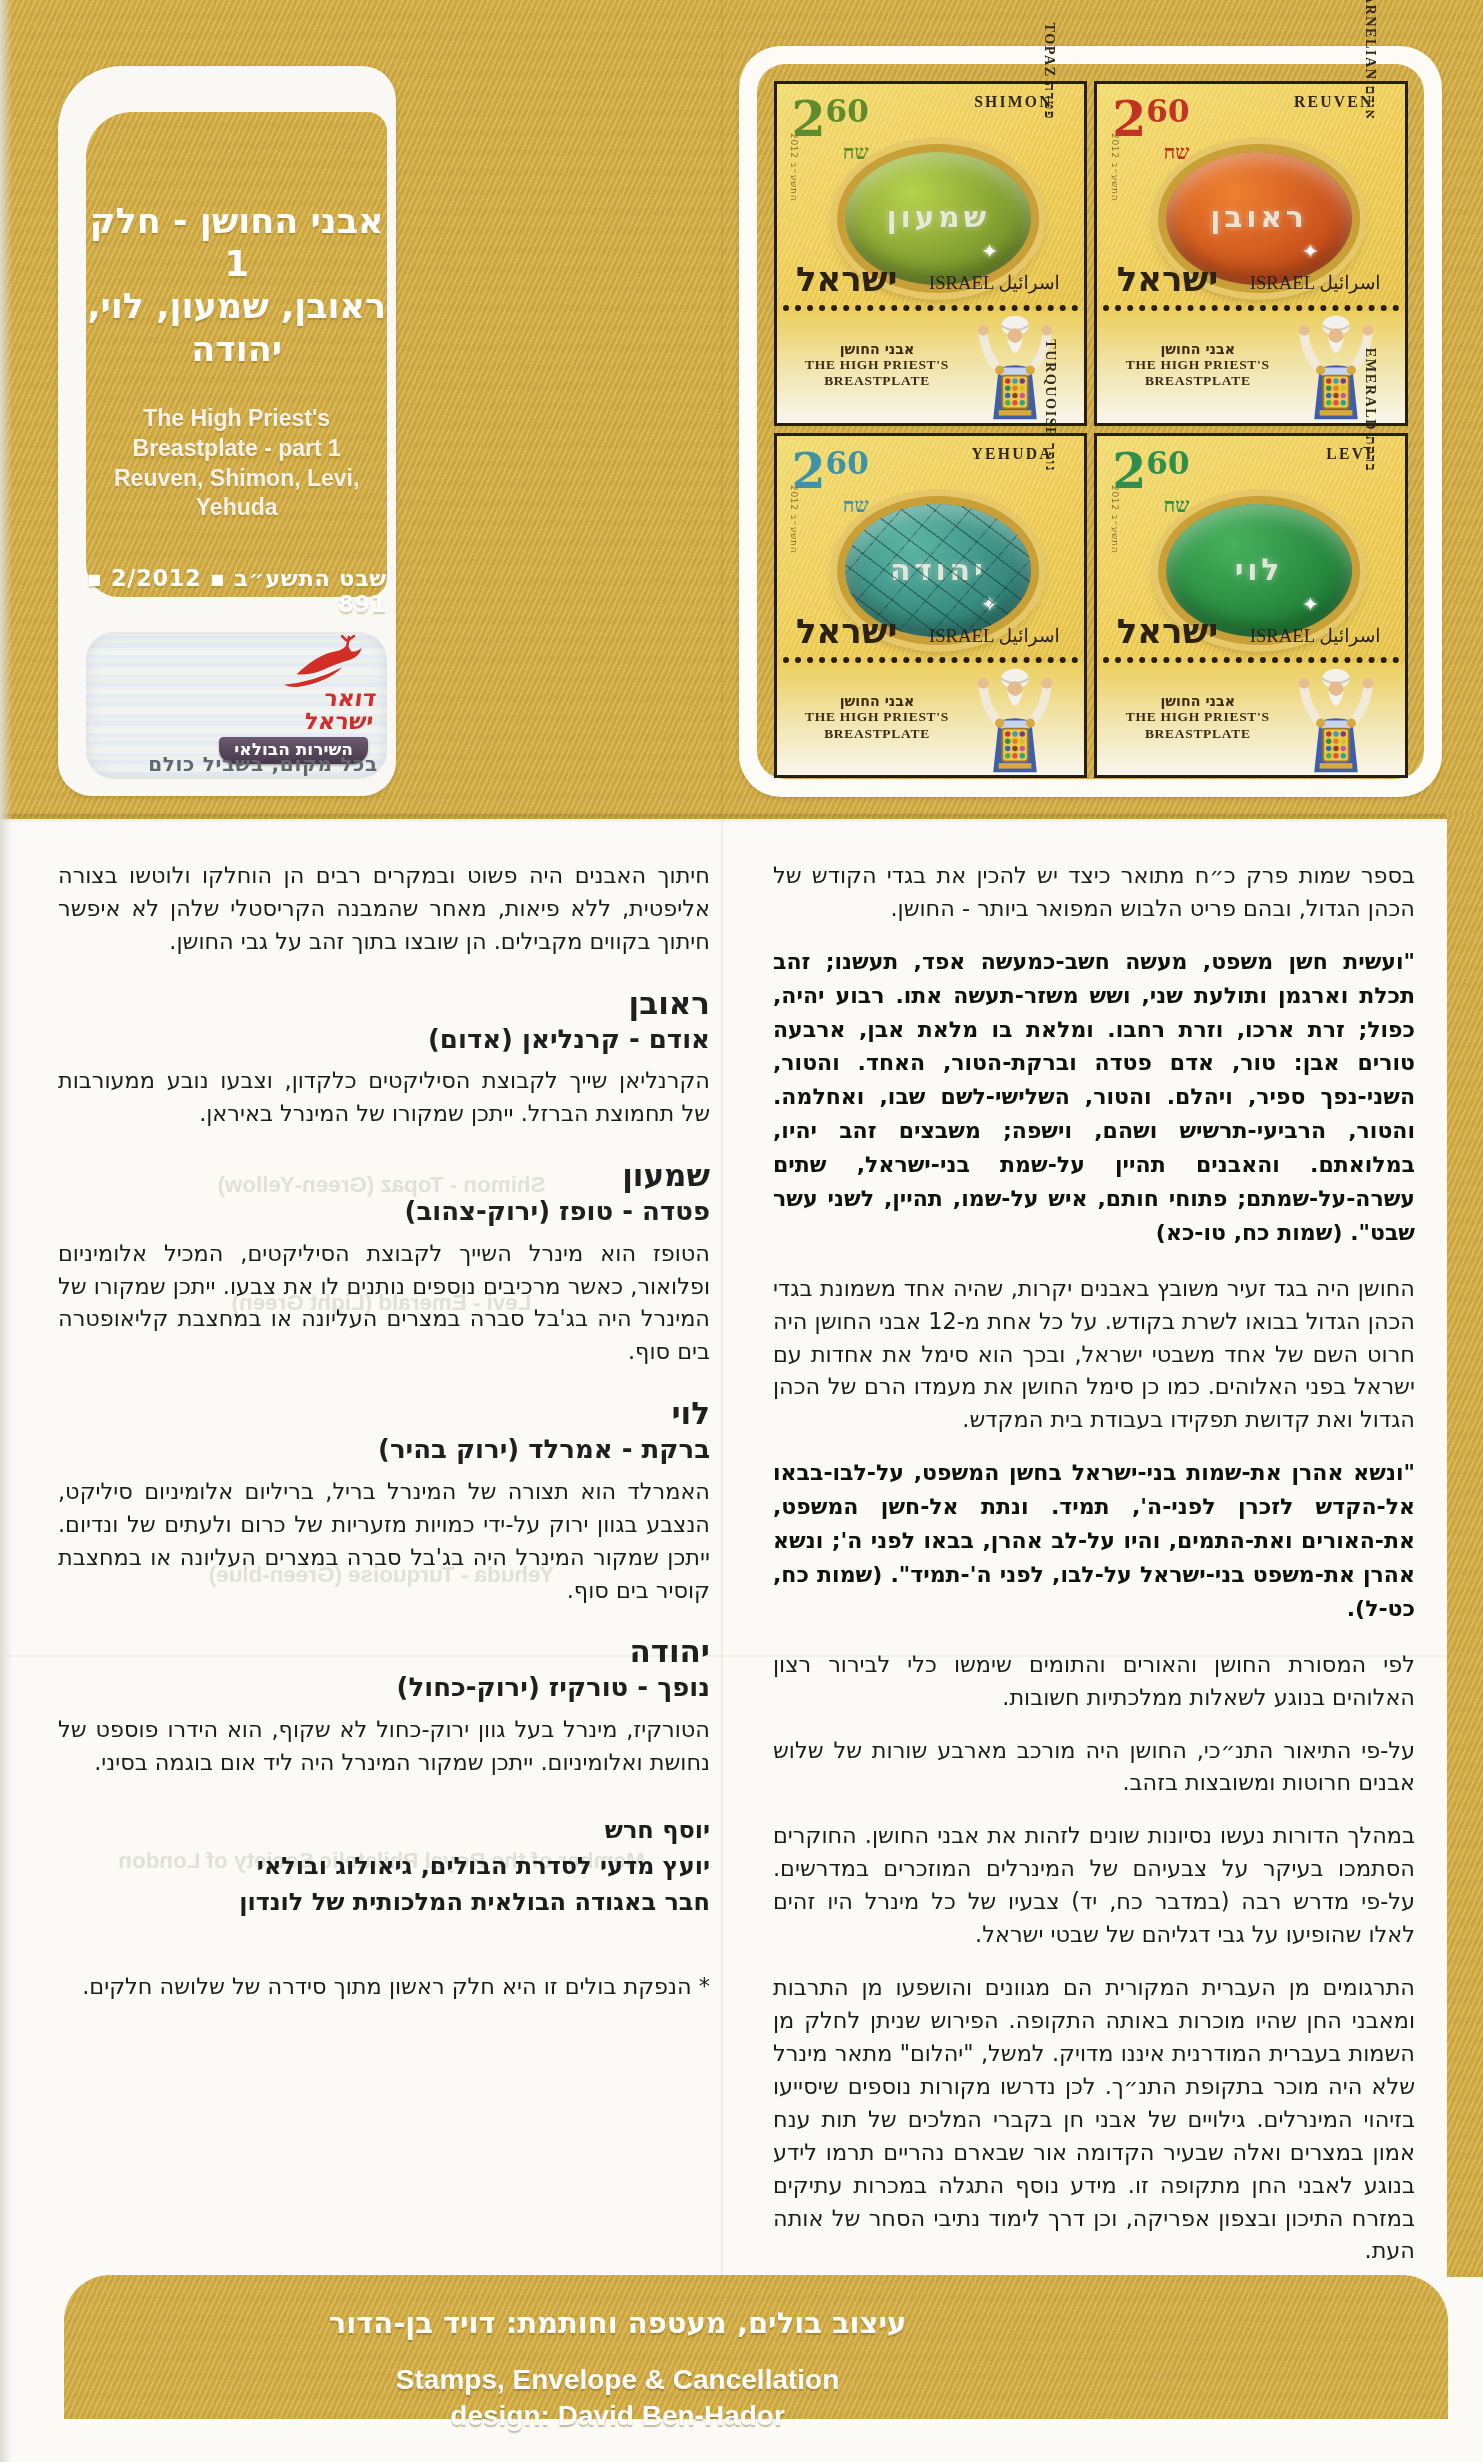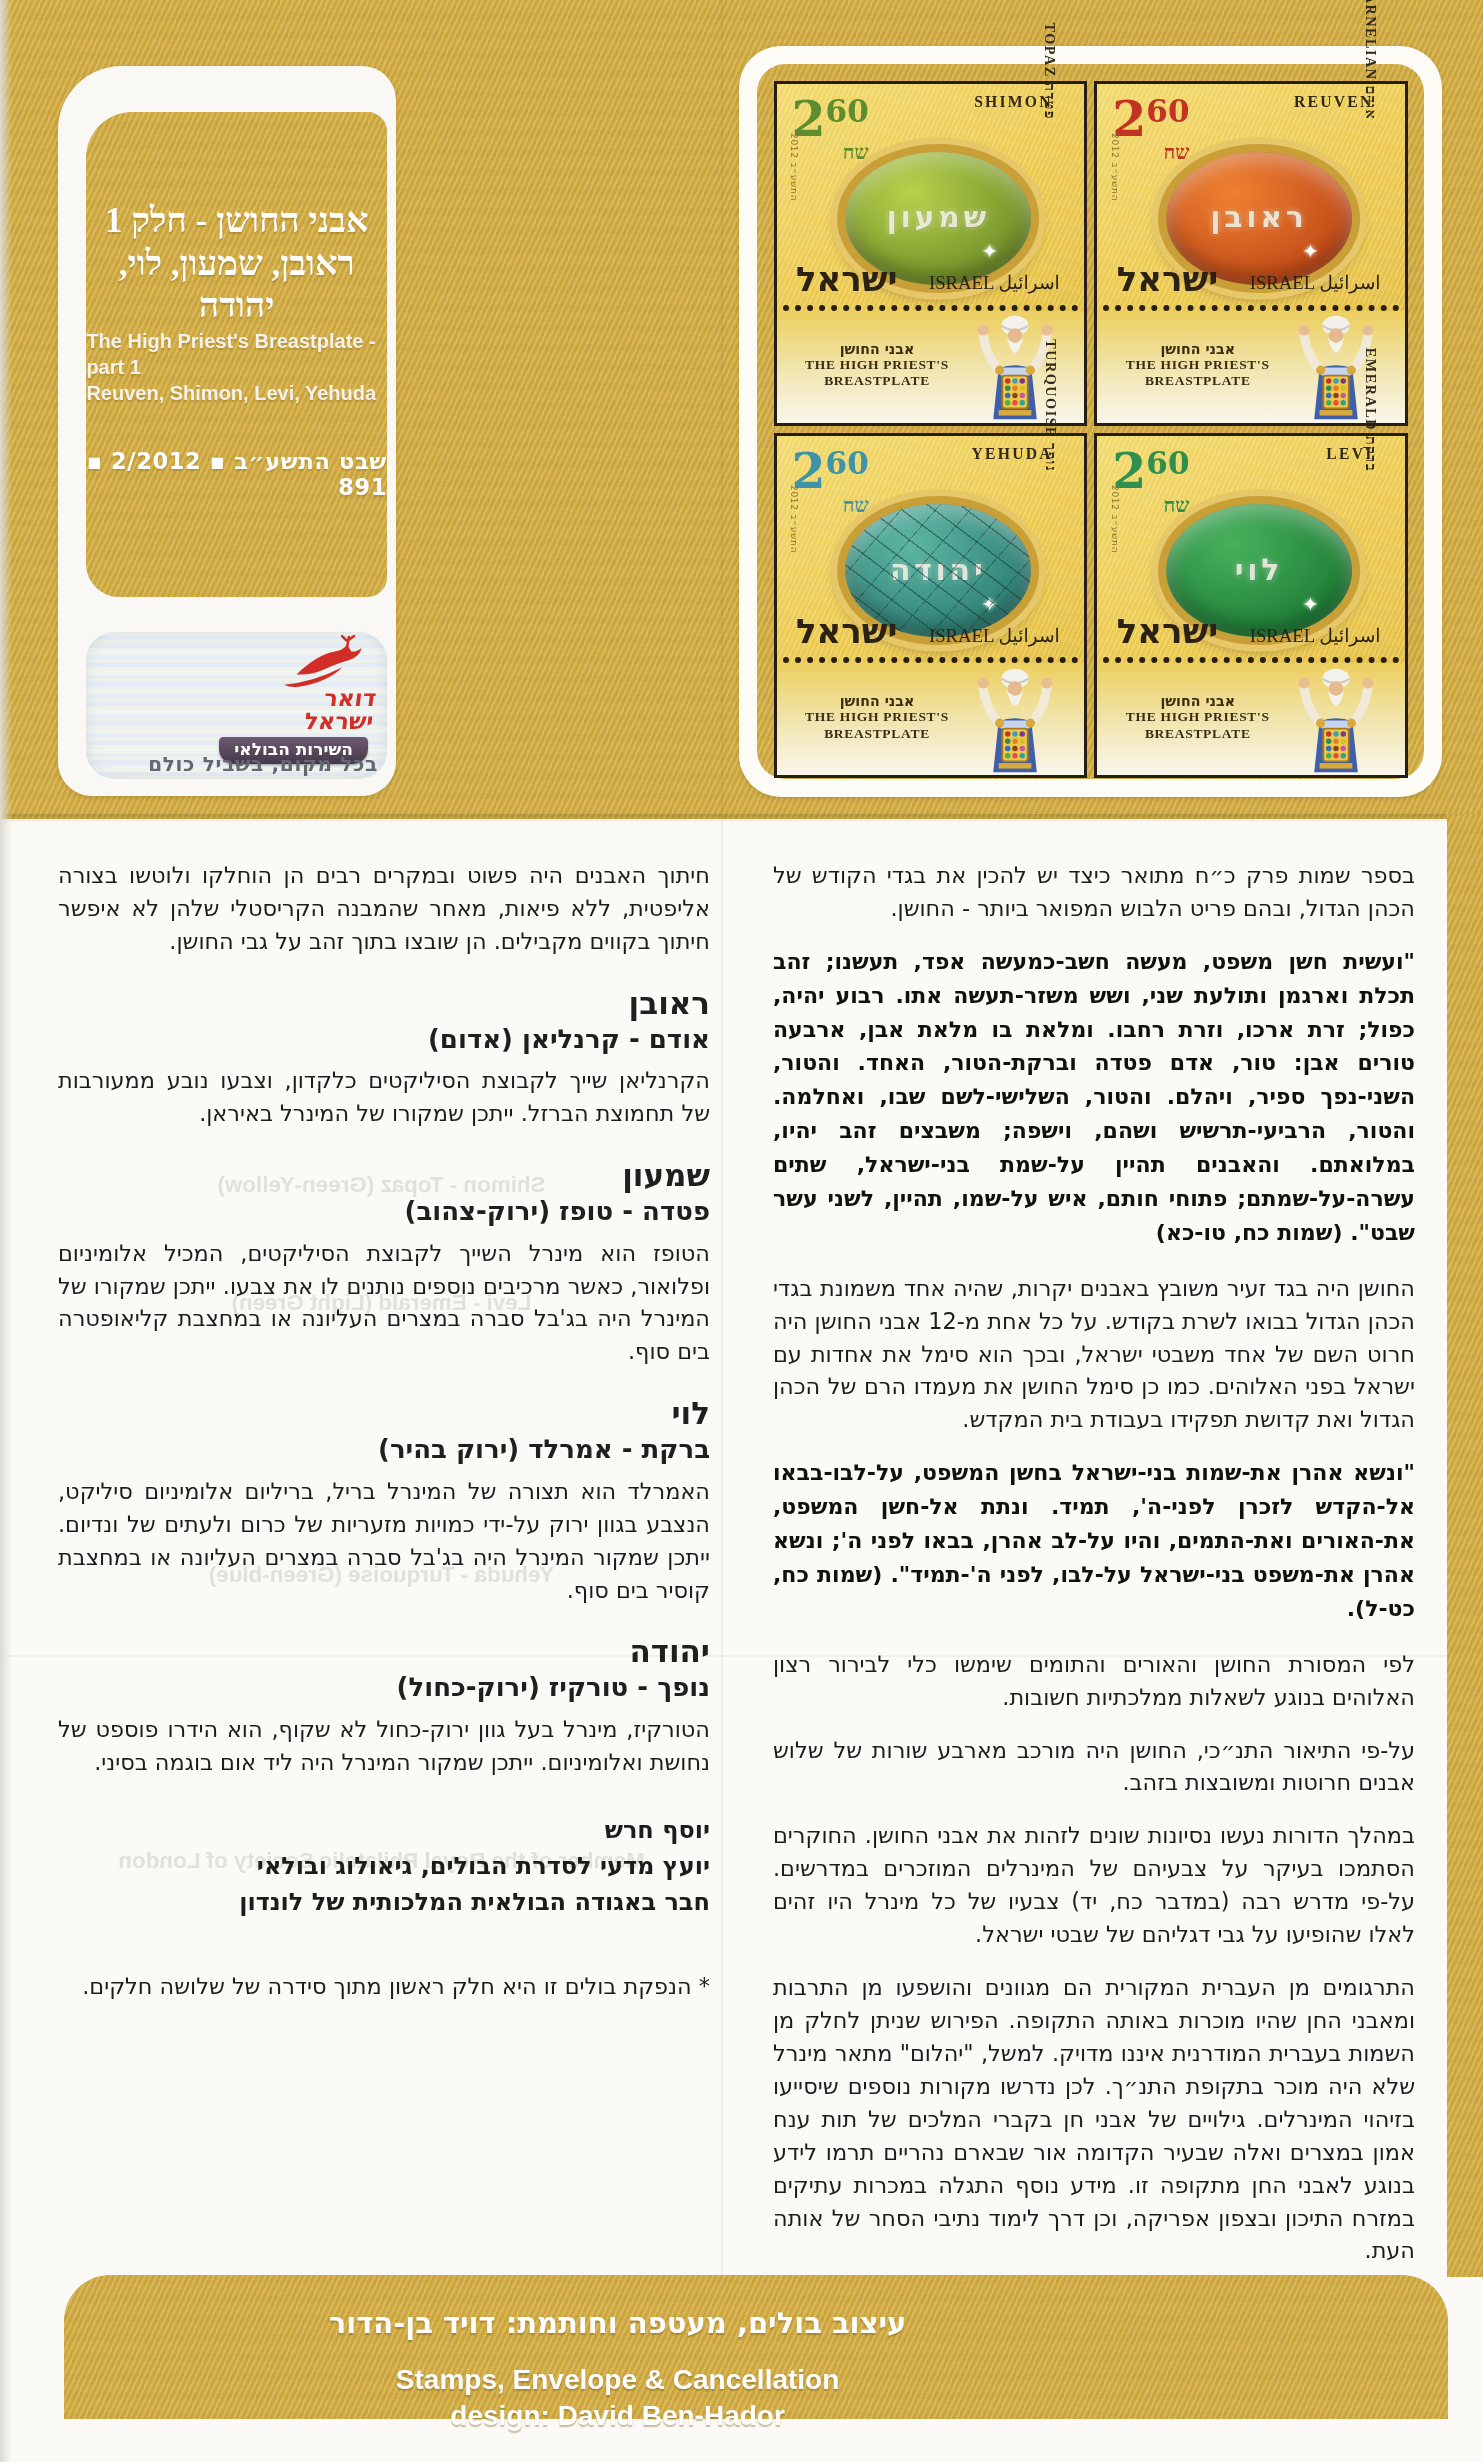--- a/index.html
+++ b/index.html
@@ -10,22 +10,22 @@
                          repeating-linear-gradient(0deg,rgba(180,140,40,.10) 0 6.7px,rgba(0,0,0,0) 6.7px 19.5px);}
   .top-band{position:absolute;left:0;top:0;width:100%;height:819px;}
   .page-edge-left{position:absolute;left:0;top:0;width:12px;height:100%;background:linear-gradient(90deg,#dcdad2,rgba(0,0,0,0));z-index:40;}
 
   
   .left-card{position:absolute;left:58px;top:66px;width:338px;height:730px;background:#f9f8f4;
              border-radius:64px 34px 34px 34px;box-shadow:0 1.5px 4.5px rgba(120,90,20,.25);}
   .title-panel{position:absolute;left:28.4px;top:46px;right:9px;height:485px;border-radius:46px 19.5px 19.5px 33px;
                display:flex;flex-direction:column;align-items:center;padding-top:88px;box-sizing:border-box;}
   .title-he{direction:rtl;text-align:center;color:#fff;font-weight:bold;font-size:35px;line-height:1.22;
-            text-shadow:0 1.5px 1.5px rgba(120,90,10,.35);font-family:Liberation Serif, serif;}
-  .title-en{color:#f4f2ea;font-weight:bold;font-size:20px;line-height:1.3;
+            text-shadow:0 1.5px 1.5px rgba(120,90,10,.35);}
+  .title-en{margin-top:33px;text-align:center;color:#f4f2ea;font-weight:bold;font-size:23px;line-height:1.3;
             font-family:"Liberation Sans",sans-serif;text-shadow:0 1.5px 1.5px rgba(120,90,10,.3);}
   .issue-line{margin-top:42px;direction:rtl;color:#fff;font-weight:bold;font-size:22.4px;letter-spacing:0.7px;
             text-shadow:0 1.5px 1.5px rgba(120,90,10,.3);}
 
   .logo-card{position:absolute;left:28.4px;top:566px;right:9px;height:147px;border-radius:28.4px;overflow:hidden;
              background:repeating-linear-gradient(180deg,#f2f5ef 0 3.7px,#e7edf6 3.7px 7.5px,#edf1ea 7.5px 11.2px,#e4ebf4 11.2px 15.7px,#f0f2ee 15.7px 19.5px);
              box-shadow:inset 0 0 13.5px rgba(140,150,170,.25);}
   .logo-inner{position:absolute;inset:0;padding:3px 13.5px;text-align:right;direction:rtl;}
   .deer{position:absolute;right:6px;top:1.5px;width:112px;height:57px;}
   .brand-he{position:absolute;right:12px;top:55px;color:#d22d26;font-weight:bold;font-size:23px;line-height:.98;

